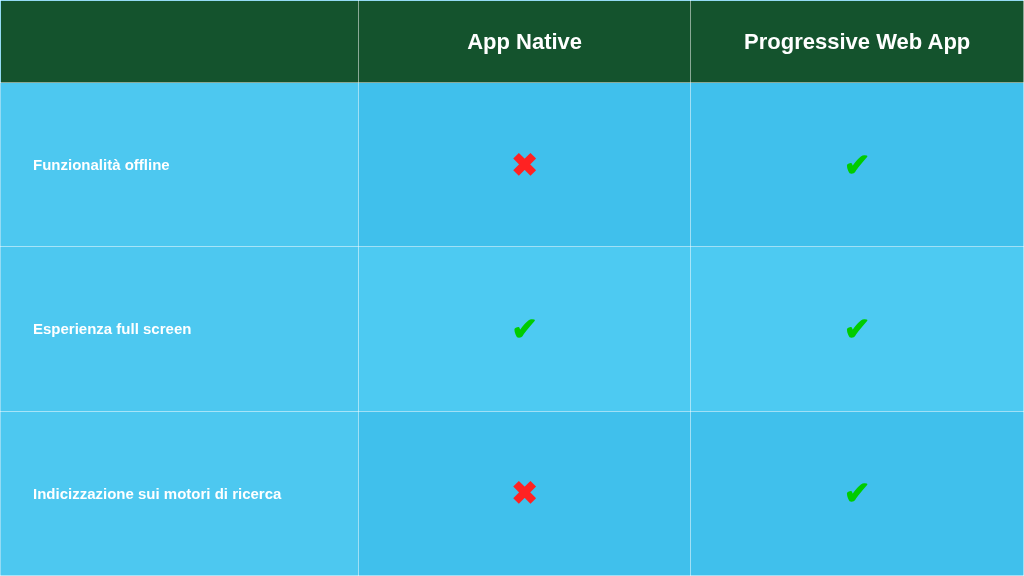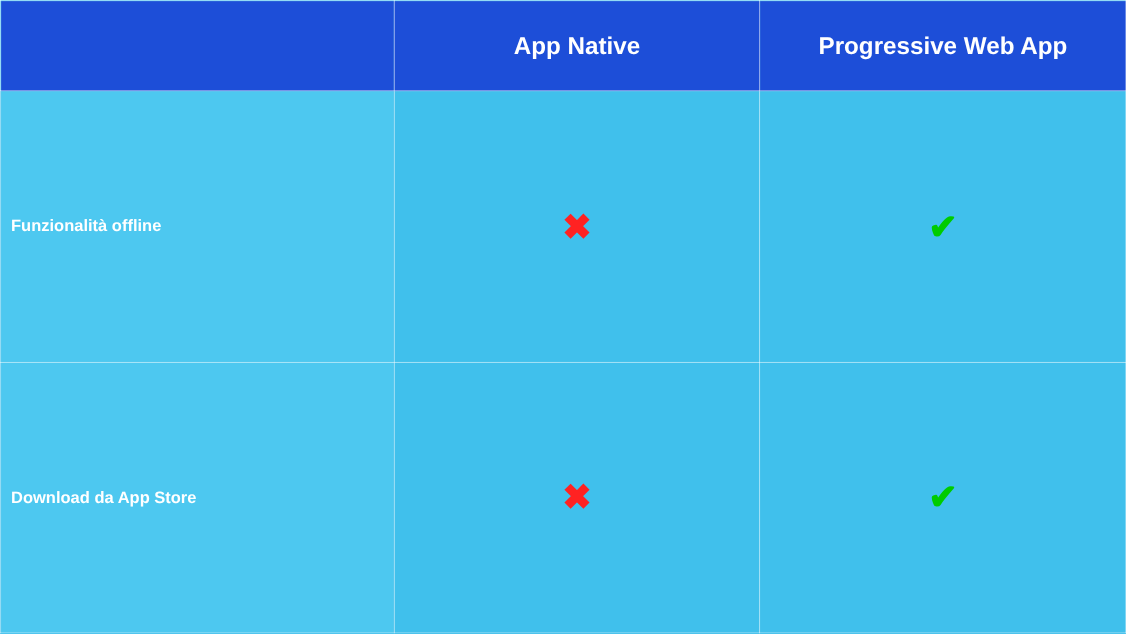--- a/index.html
+++ b/index.html
@@ -23,39 +23,39 @@
     }
 
     .comparison-table th,
     .comparison-table td {
       border: 1px solid rgba(255, 255, 255, 0.5);
       text-align: center;
       vertical-align: middle;
     }
 
     .comparison-table th {
-      background-color: #1d4ed8;
+      background-color: #14532d;
       color: white;
       font-weight: bold;
       font-size: 22px;
       height: 82px;
       padding: 10px 20px;
     }
 
     .comparison-table td {
       background-color: #4dc8f0;
       height: 58px;
       font-size: 15px;
       font-weight: bold;
       color: white;
     }
 
     .comparison-table td.feature-label {
       text-align: left;
-      padding-left: 9px;
+      padding-left: 32px;
       background-color: #4dc8f0;
       width: 355px;
     }
 
     .comparison-table td.check-cell {
       width: 330px;
     }
 
     .check-icon {
       color: #00cc00;
@@ -94,19 +94,24 @@
       <th>App Native</th>
       <th>Progressive Web App</th>
     </tr>
   </thead>
   <tbody id="table-body">
   <tr class="row-even">
         <td class="feature-label">Funzionalità offline</td>
         <td class="check-cell"><span class="cross-icon">✖</span></td>
         <td class="check-cell"><span class="check-icon">✔</span></td>
       </tr>
+      <tr class="row-odd">
+        <td class="feature-label">Esperienza full screen</td>
+        <td class="check-cell"><span class="check-icon">✔</span></td>
+        <td class="check-cell"><span class="check-icon">✔</span></td>
+      </tr>
       <tr class="row-even">
-        <td class="feature-label">Download da App Store</td>
+        <td class="feature-label">Indicizzazione sui motori di ricerca</td>
         <td class="check-cell"><span class="cross-icon">✖</span></td>
         <td class="check-cell"><span class="check-icon">✔</span></td>
       </tr>
     </tbody>
 </table>
 
 </body></html>

